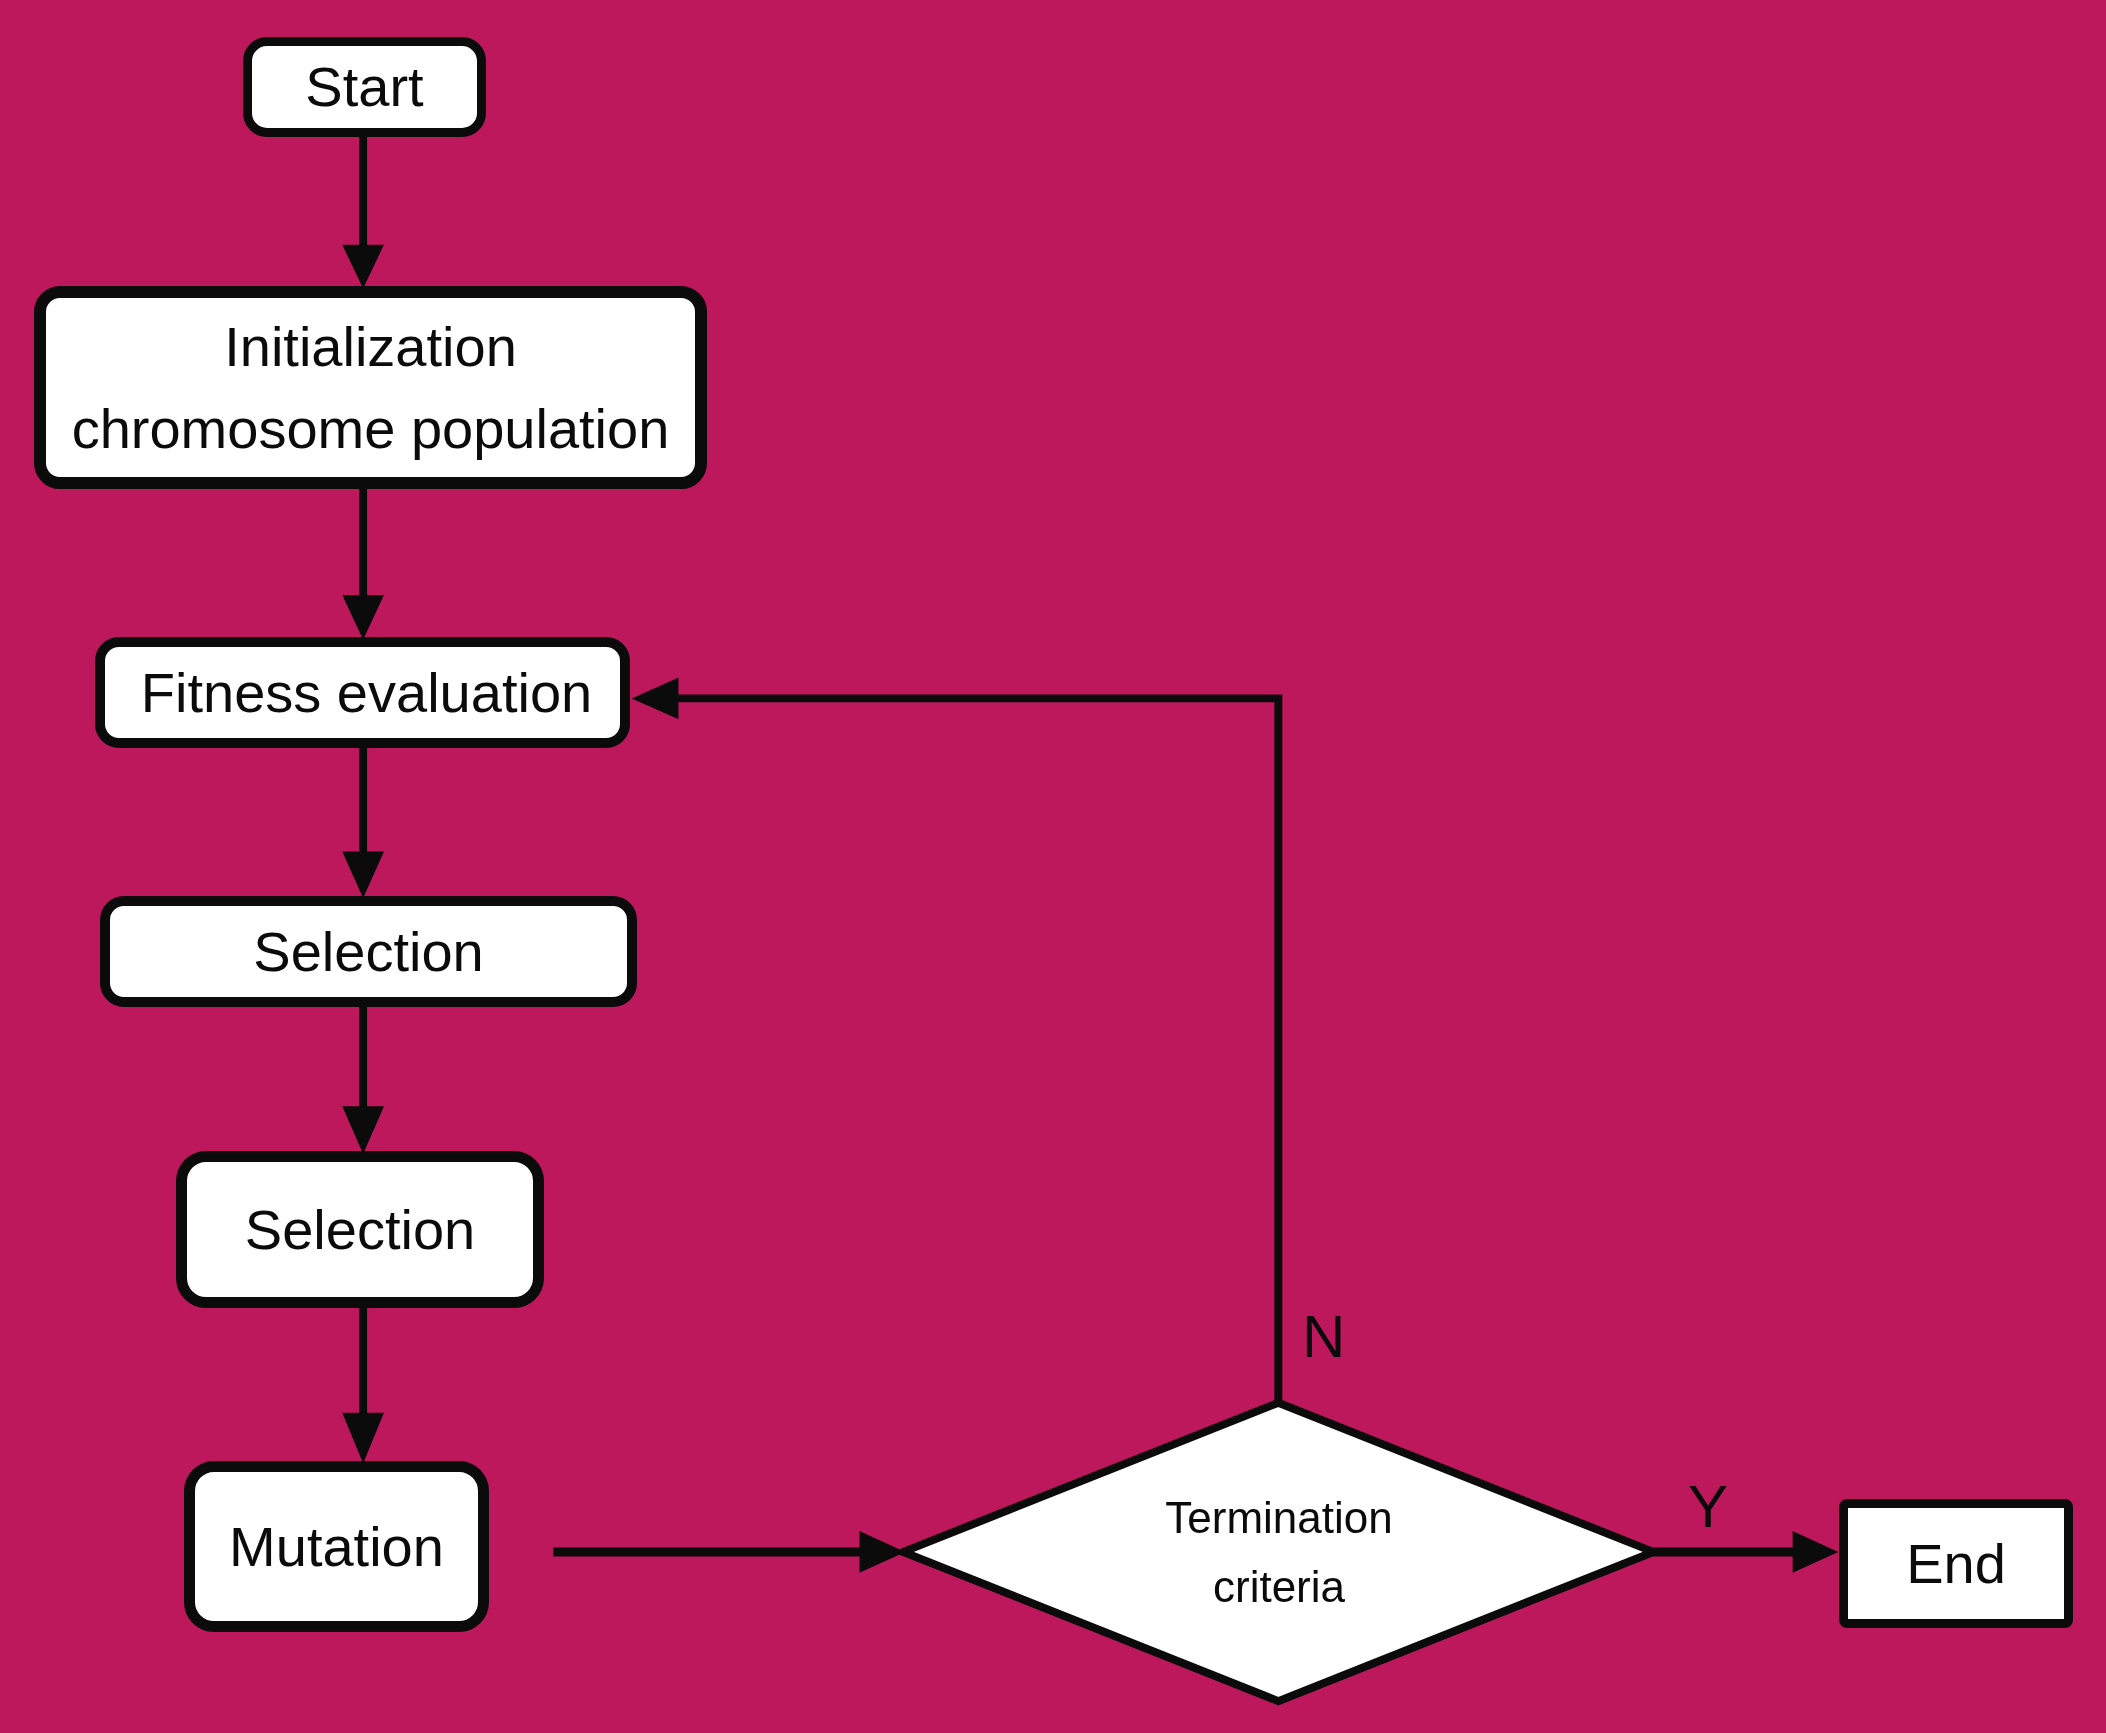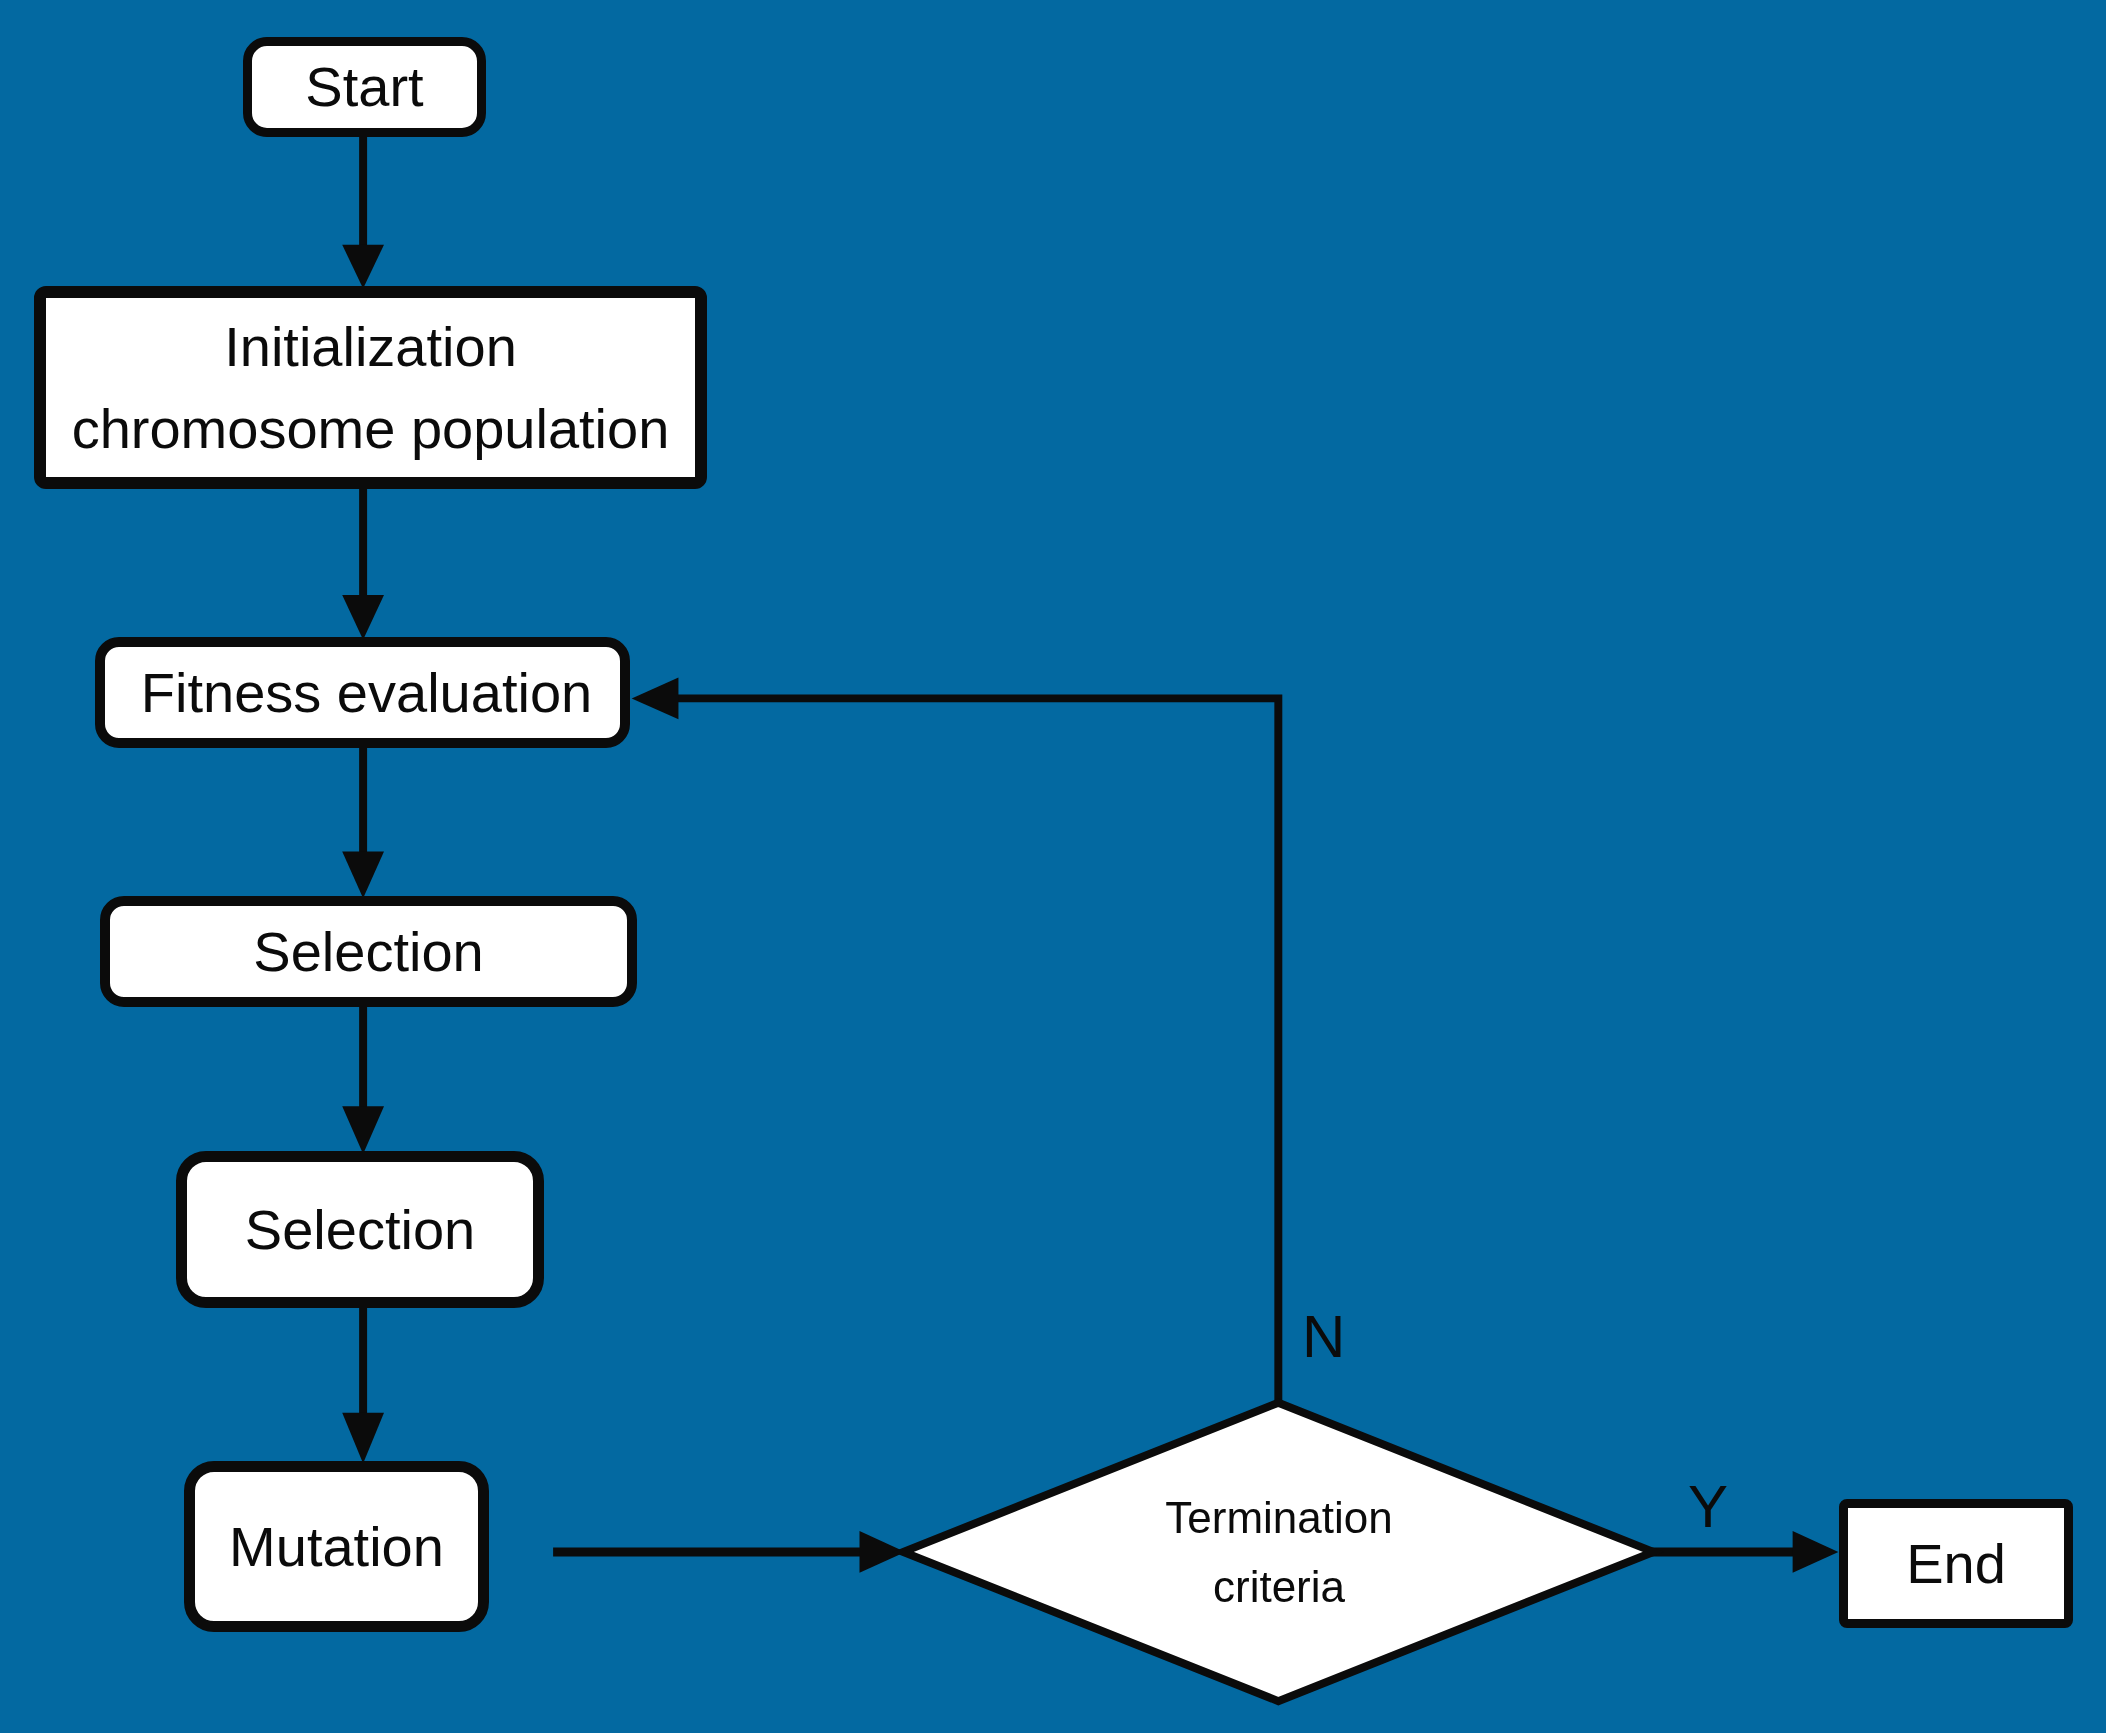--- a/index.html
+++ b/index.html
@@ -1,20 +1,20 @@
 <!DOCTYPE html>
 <html><head>
 <meta charset="utf-8">
 <style>
   html, body { margin: 0; padding: 0; background: #ffffff; }
   .stage {
     position: relative;
     width: 2106px;
     height: 1733px;
-    background: #0369a1;
+    background: #be185d;
     font-family: "Liberation Sans", sans-serif;
     color: #0b0b0b;
     overflow: hidden;
   }
   .edges-layer {
     position: absolute;
     left: 0; top: 0;
     width: 2106px; height: 1733px;
   }
   .node {
@@ -25,21 +25,21 @@
     display: flex;
     align-items: center;
     justify-content: center;
     text-align: center;
     font-size: 56px;
     line-height: 1.45;
     white-space: pre-line;
     color: #0b0b0b;
   }
   .node-start       { left: 243px;  top: 37px;   width: 243px; height: 100px; border-radius: 24px; border-width: 9px; }
-  .node-init        { left: 34px;   top: 286px;  width: 673px; height: 203px; border-radius: 12px; border-width: 12px; }
+  .node-init        { left: 34px;   top: 286px;  width: 673px; height: 203px; border-radius: 26px; border-width: 12px; }
   .node-fitness     { left: 95px;   top: 637px;  width: 535px; height: 111px; border-radius: 24px; border-width: 10px; padding-left: 8px; }
   .node-selection   { left: 100px;  top: 896px;  width: 537px; height: 111px; border-radius: 24px; border-width: 10px; }
   .node-crossover   { left: 176px;  top: 1151px; width: 368px; height: 157px; border-radius: 30px; border-width: 11px; }
   .node-mutation    { left: 184px;  top: 1461px; width: 305px; height: 171px; border-radius: 30px; border-width: 11px; }
   .node-end         { left: 1839px; top: 1499px; width: 234px; height: 129px; border-radius: 8px; border-width: 9px; }
   .diamond-label {
     position: absolute;
     left: 1055px; top: 1455px;
     width: 448px; height: 195px;
     display: flex; align-items: center; justify-content: center;

